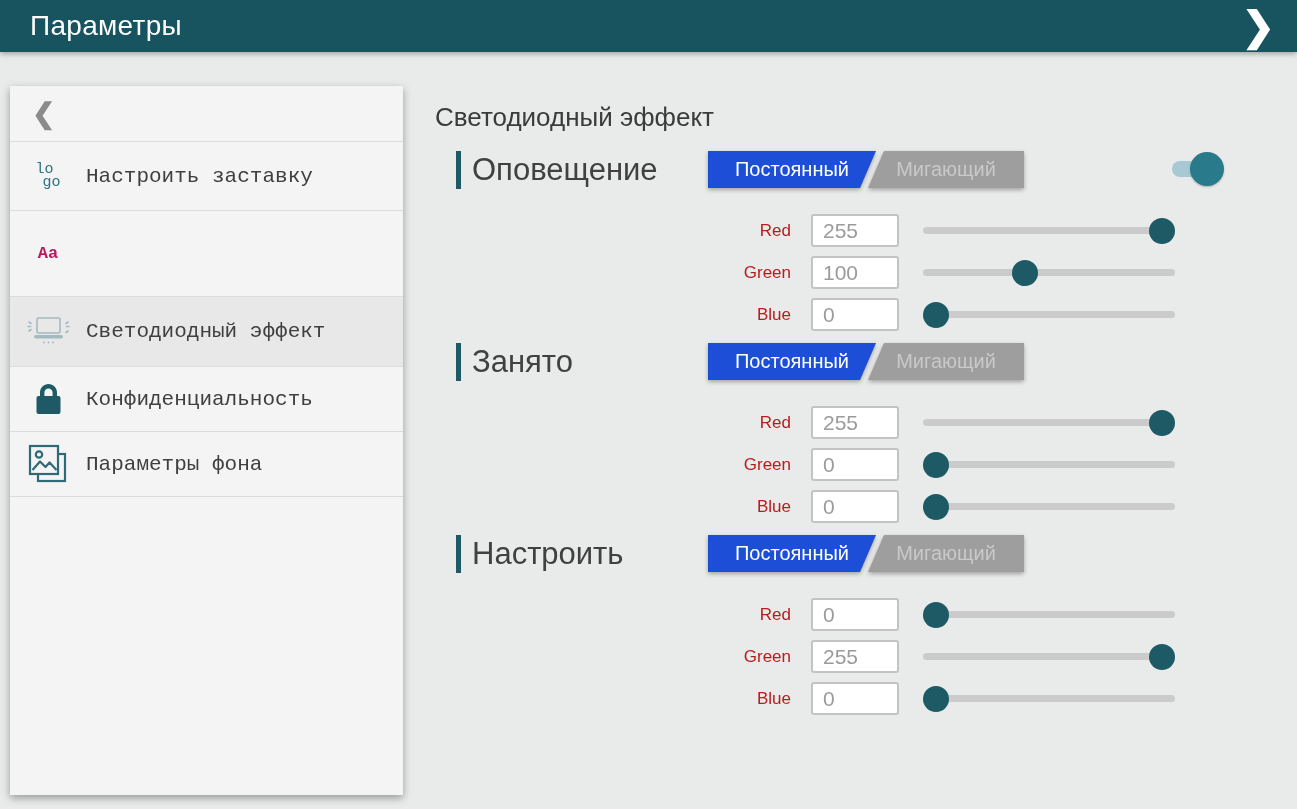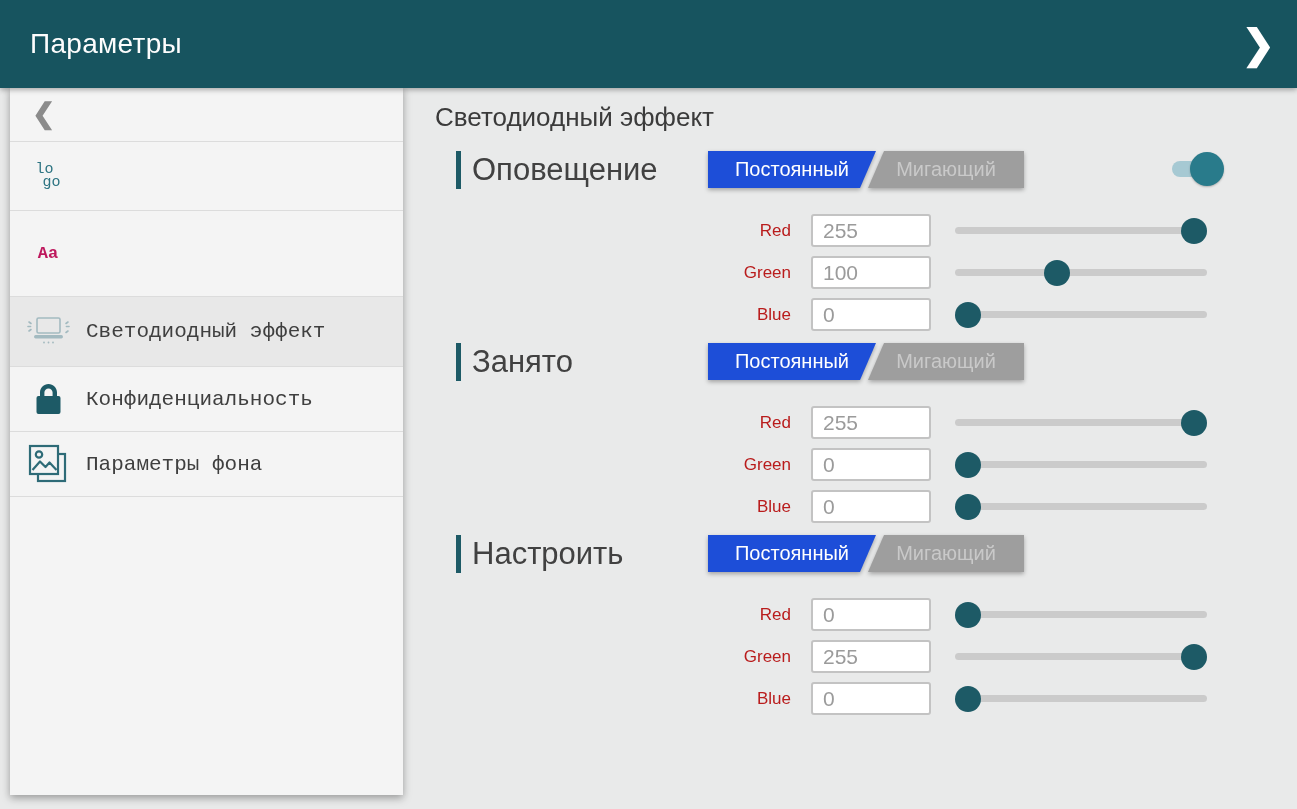--- a/index.html
+++ b/index.html
@@ -6,21 +6,21 @@
   html,body { width:1297px; height:809px; }
   body {
     font-family: "Liberation Sans", sans-serif;
     background: #e9eaea;
     position: relative;
     overflow: hidden;
   }
 
   
   .app-header {
-    position: absolute; top:0; left:0; width:1297px; height:88px;
+    position: absolute; top:0; left:0; width:1297px; height:52px;
     background:#17545f;
     display:flex; align-items:center;
     box-shadow: 0 2px 5px rgba(0,0,0,.3);
     z-index: 10;
   }
   .app-title { color:#fdfdfd; font-size:28px; margin-left:30px; font-weight:400; letter-spacing:.3px; }
   .header-forward {
     position:absolute; right:16px; top:50%; transform:translateY(-50%);
     color:#ffffff; font-size:40px; font-weight:bold; line-height:1;
     cursor:pointer; padding:0 6px;
@@ -74,21 +74,21 @@
   
   .switch { position:absolute; left:716px; top:10px; width:46px; height:16px;
     background:#a6c9d3; border-radius:8px; cursor:pointer; }
   .switch-thumb { position:absolute; right:-6px; top:-9px; width:34px; height:34px;
     border-radius:50%; background:#297b8b; box-shadow:0 1px 2px rgba(0,0,0,.25); }
 
   
   .channel-row { display:flex; align-items:center; height:33px; margin:0 0 9px 230px; }
   .channel-label { width:125px; text-align:right; padding-right:20px; font-size:17px; color:#b91c1c; }
   .channel-input {
-    width:120px; height:33px; border:2px solid #c3c3c3; border-radius:3px;
+    width:88px; height:33px; border:2px solid #c3c3c3; border-radius:3px;
     font-size:21px; color:#9b9b9b; padding-left:10px; background:#ffffff;
     font-family:"Liberation Sans", sans-serif; outline:none;
   }
   .channel-slider { width:252px; margin-left:24px; }
 
   input[type=range] {
     -webkit-appearance:none; appearance:none;
     height:26px; background:transparent; cursor:pointer;
   }
   input[type=range]::-webkit-slider-runnable-track {
@@ -114,20 +114,21 @@
     <span class="back-icon">❮</span>
   </div>
 
   <div class="sidebar-item h-69">
     <span class="icon-cell">
       <span class="logo-icon">
           <span>lo</span>
           <span>go</span>
         </span>
     </span>
+    <span class="item-label">Настроить заставку</span>
   </div>
 
   <div class="sidebar-item h-86">
     <span class="icon-cell">
       <span class="aa-icon">Aa</span>
     </span>
   </div>
 
   <div class="sidebar-item h-70 selected">
     <span class="icon-cell">

